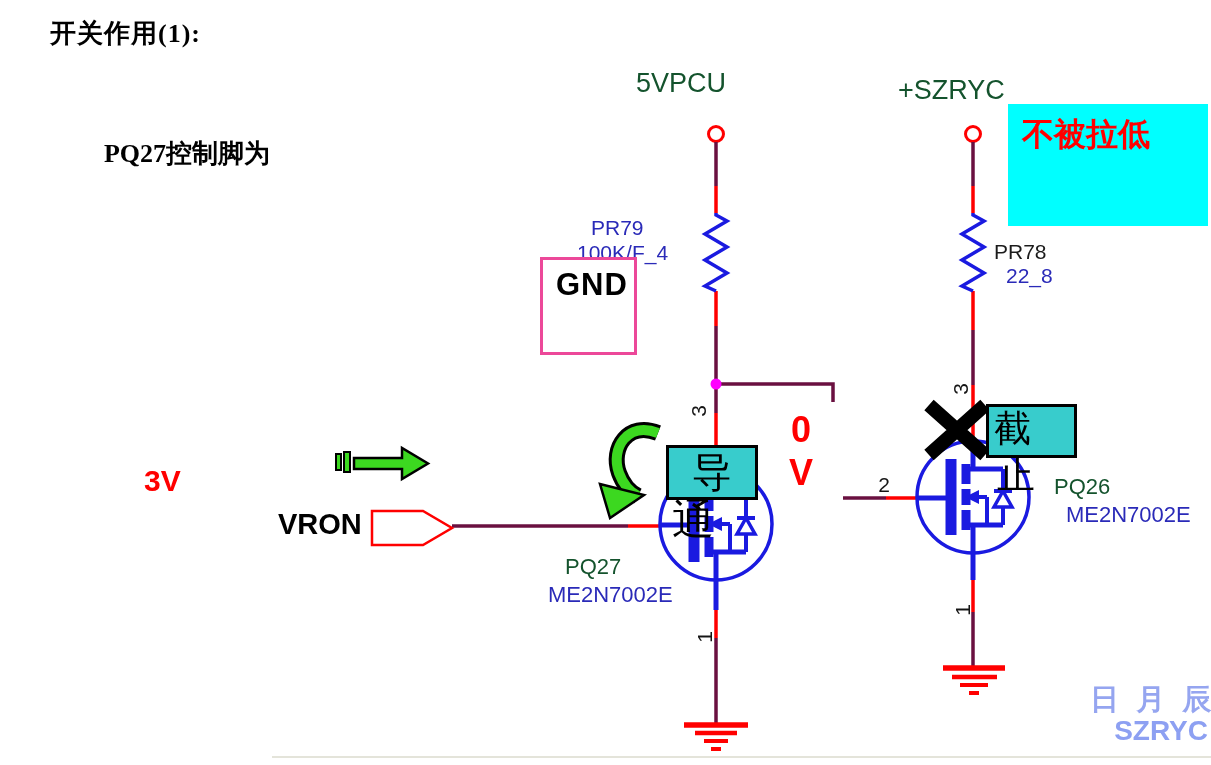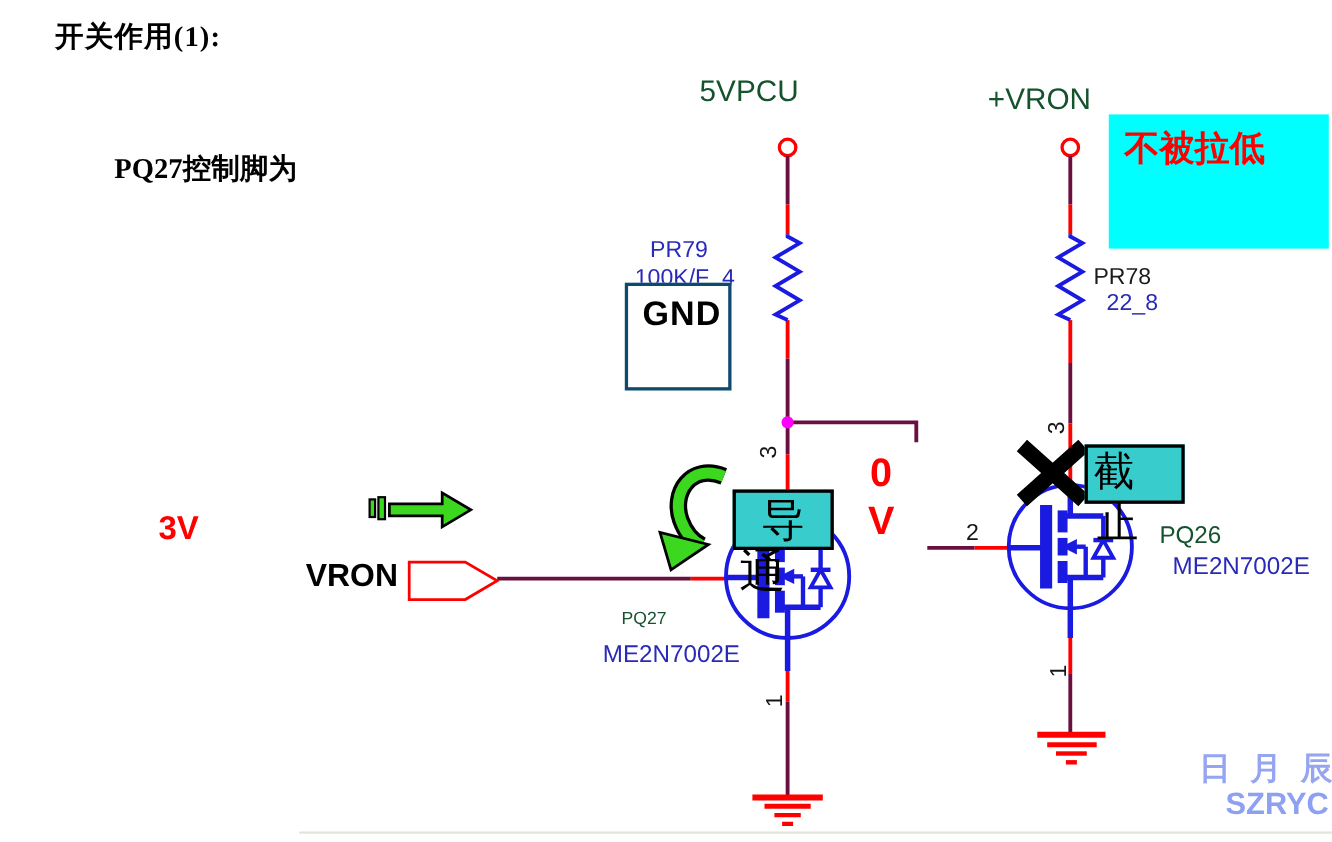--- a/index.html
+++ b/index.html
@@ -18,33 +18,33 @@
 
   .net-label { font-weight:normal; font-size:27px; color:#14532d; }
   .net-5vpcu { left:636px; top:68px; }
   .net-vcore { left:898px; top:75px; }
 
   .callout { left:1008px; top:104px; width:200px; height:122px; background:#00ffff; }
   .callout div { margin:9px 0 0 14px; font-family:"Liberation Serif", serif;
                  font-weight:bold; font-size:32px; color:#ff0000; white-space:nowrap; }
   .callout div + div { margin-top:20px; }
 
-  .gnd-box { left:568px; top:257px; width:91px; height:92px;
-             background:#ffffff; border:3px solid #0c4a6e; }
+  .gnd-box { left:540px; top:257px; width:91px; height:92px;
+             background:#ffffff; border:3px solid #ec4899; }
   .gnd-box div { margin:5px 0 0 13px; width:66px; font-weight:bold; font-size:31px;
                  letter-spacing:1px; line-height:1.3; word-break:break-all; color:#000; }
 
   .refdes  { font-size:21px; }
   .blue-t  { color:#2a2ab8; }
   .dark-t  { color:#14532d; }
   .r79-ref { left:591px; top:216px; }
   .r79-val { left:577px; top:241px; }
   .r78-ref { left:994px; top:240px; color:#1b1b1b; }
   .r78-val { left:1006px; top:264px; }
-  .q27-ref { left:565px; top:554px; font-size:16px; }
+  .q27-ref { left:565px; top:554px; font-size:22px; }
   .q27-prt { left:548px; top:582px; font-size:22px; }
   .q26-ref { left:1054px; top:474px; font-size:22px; }
   .q26-prt { left:1066px; top:502px; font-size:22px; }
 
   .v-red   { color:#ff0000; font-weight:bold; }
   .v3      { left:144px; top:464px; font-size:30px; }
   .v0      { left:781px; top:408px; width:40px; text-align:center;
              font-size:36px; line-height:1.2; white-space:normal; }
   .vron    { left:278px; top:508px; font-weight:bold; font-size:29px; }
 
@@ -203,21 +203,21 @@
     <line x1="272" y1="757" x2="1211" y2="757" stroke="#e4e4da" stroke-width="2"></line>
   </svg>
 
   <div class="lbl title z2">开关作用(1):</div>
 
   <div class="lbl subtitle z2">
     <div>PQ27控制脚为</div>
   </div>
 
   <div class="lbl net-label net-5vpcu z2">5VPCU</div>
-  <div class="lbl net-label net-vcore z2">+VRON</div>
+  <div class="lbl net-label net-vcore z2">+SZRYC</div>
 
   <div class="lbl callout z3">
     <div>不被拉低</div>
   </div>
 
   <div class="lbl gnd-box z3">
     <div>GND</div>
   </div>
 
   <div class="lbl refdes blue-t r79-ref z2">PR79</div>

